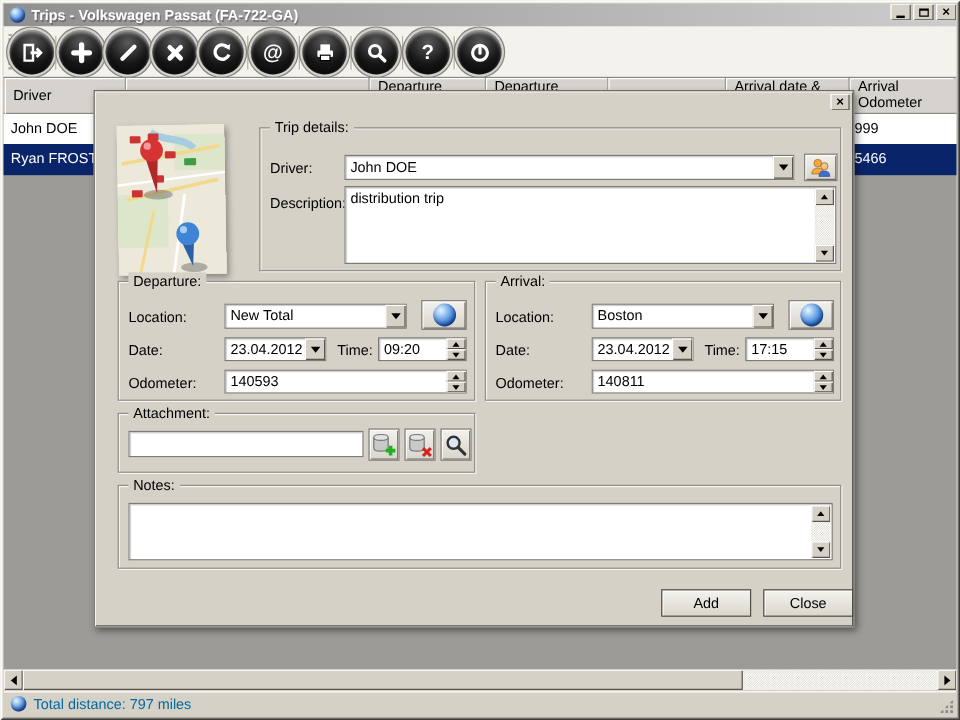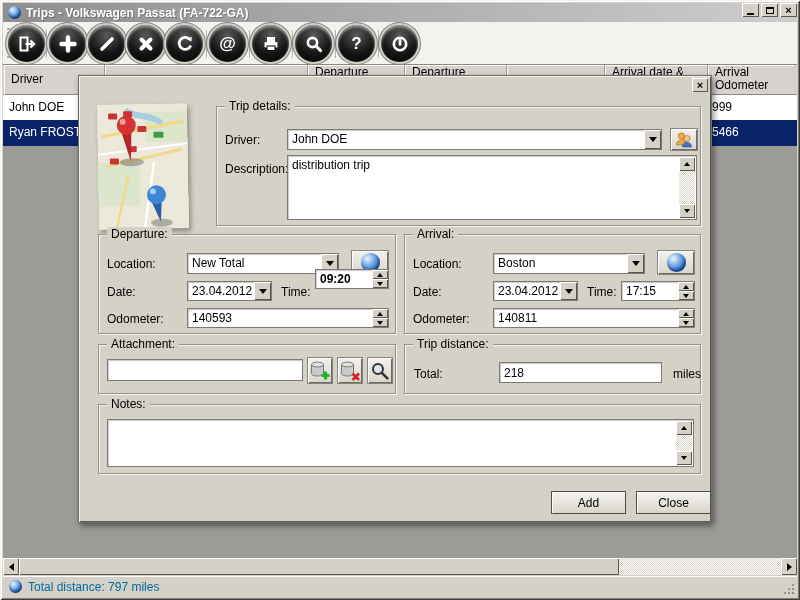--- a/index.html
+++ b/index.html
@@ -325,21 +325,21 @@
         <span class="sphere" style="width:19px;height:19px;"></span>
       </div>
       <span class="lbl" style="left:8px;top:50px;">Date:</span>
       <div class="combo" style="left:88px;top:46px;width:85px;height:20px;">
         <span class="ctext">23.04.2012</span>
         <span class="cbtn">
             <span class="tri-d"></span>
           </span>
       </div>
       <span class="lbl" style="left:182px;top:50px;">Time:</span>
-      <div class="spin" style="left:216px;top:34px;width:74px;height:20px;font-weight:bold;">
+      <div class="spin" style="left:216px;top:46px;width:74px;height:20px;">
         <span class="stext">09:20</span>
         <span class="sbtns">
             <span>
               <i class="tri-u sm"></i>
             </span>
             <span>
               <i class="tri-d sm"></i>
             </span>
           </span>
       </div>
@@ -420,26 +420,20 @@
         </svg>
       </div>
       <div class="sq-btn" style="left:268px;top:12px;width:26px;height:27px;">
         <svg width="22" height="22" viewBox="0 0 22 22">
           <circle cx="9" cy="9" r="5" fill="#dce8f0" stroke="#333" stroke-width="2"></circle>
           <path d="M12.8 12.8l5.6 5.6" stroke="#333" stroke-width="2.6" stroke-linecap="round"></path>
         </svg>
       </div>
     </div>
 
-    <div class="group" style="left:325px;top:268px;width:297px;height:50px;">
-      <span class="legend">Trip distance:</span>
-      <span class="lbl" style="left:9px;top:22px;">Total:</span>
-      <input class="field" style="left: 94px; top: 17px; width: 163px; height: 21px;" value="218">
-      <span class="lbl" style="left:268px;top:22px;">miles</span>
-    </div>
 
     <div class="group" style="left:19px;top:328px;width:603px;height:70px;">
       <span class="legend">Notes:</span>
       <div class="multiline" style="left:8px;top:14px;width:587px;height:48px;">
         <span></span>
         <div class="vscroll dither">
           <div class="vs-btn" style="top:0;">
               <span class="tri-u sm"></span>
             </div>
           <div class="vs-btn" style="bottom:0;">

